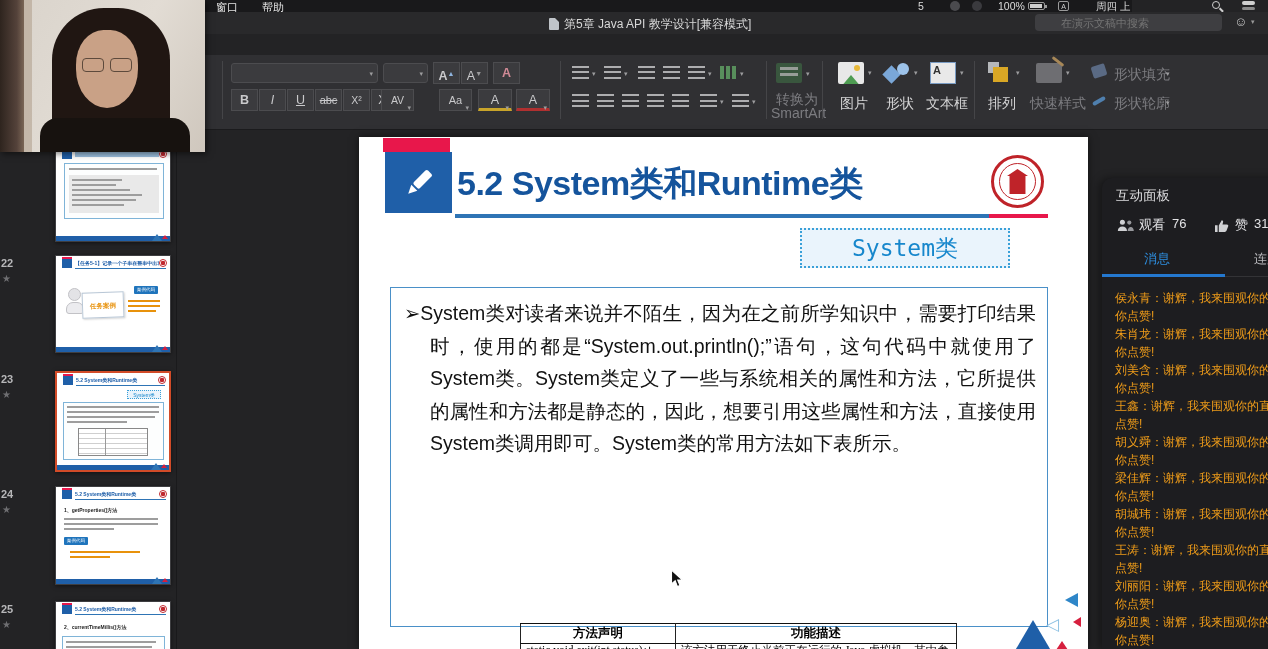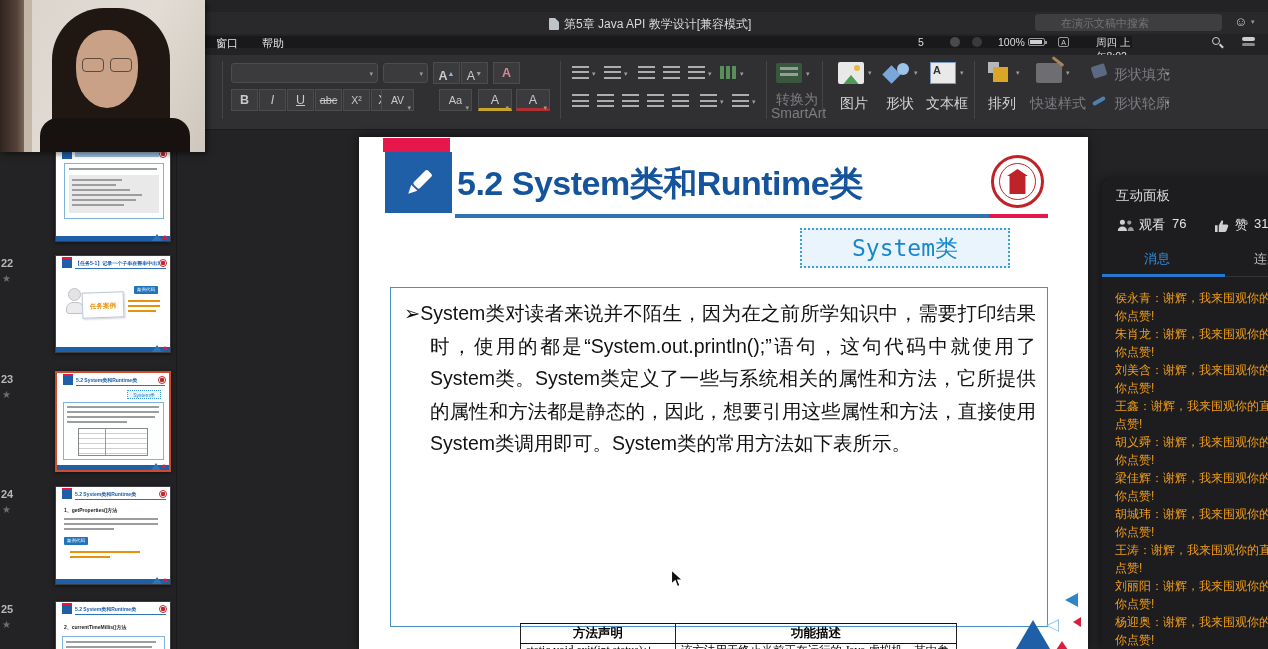--- a/index.html
+++ b/index.html
@@ -2,21 +2,21 @@
 <html><head>
 <meta charset="utf-8">
 <style>
   * { margin:0; padding:0; box-sizing:border-box; }
   html,body { width:1268px; height:649px; overflow:hidden; background:#232325;
     font-family:"Liberation Sans", sans-serif; }
   .screen { position:absolute; top:0; left:0; width:1268px; height:649px; overflow:hidden; }
 
   
   .menubar { position:absolute; top:0; left:0; width:1132px; height:12px; background:#19191b;
-    color:#e3e3e3; font-size:11px;margin-top:36px; }
+    color:#e3e3e3; font-size:11px; }
   .menubar .mitem { position:absolute; top:0; }
   .statustxt { position:absolute; top:0; color:#dcdcdc; font-size:10.5px; }
   .batt { position:absolute; top:2px; width:17px; height:8px; border:1px solid #9a9a9a; border-radius:2px; }
   .batt::after { content:""; position:absolute; right:-3px; top:1.5px; width:2px; height:3px; background:#9a9a9a; }
   .batt .fill { position:absolute; left:1px; top:1px; bottom:1px; width:12px; background:#cfcfcf; }
   .dotic { position:absolute; top:1px; width:10px; height:10px; border-radius:50%; background:#4a4a4e; }
   .sqic { position:absolute; top:1px; width:11px; height:10px; border:1px solid #9a9a9a; border-radius:2px; color:#cfcfcf; font-size:7px; text-align:center; line-height:9px; }
   .icon-search { position:absolute; width:8px; height:8px; border:1.4px solid #cfcfcf; border-radius:50%; }
   .icon-search::after { content:""; position:absolute; left:6px; top:7px; width:5px; height:1.6px; background:#cfcfcf; transform:rotate(45deg); }
   .icon-cc { position:absolute; width:13px; height:9px; }

